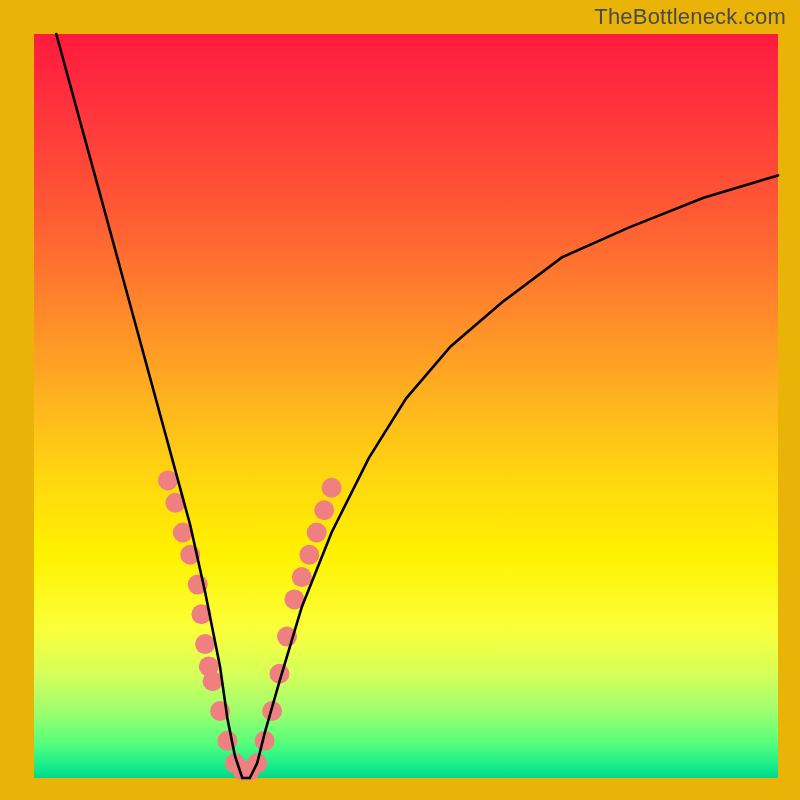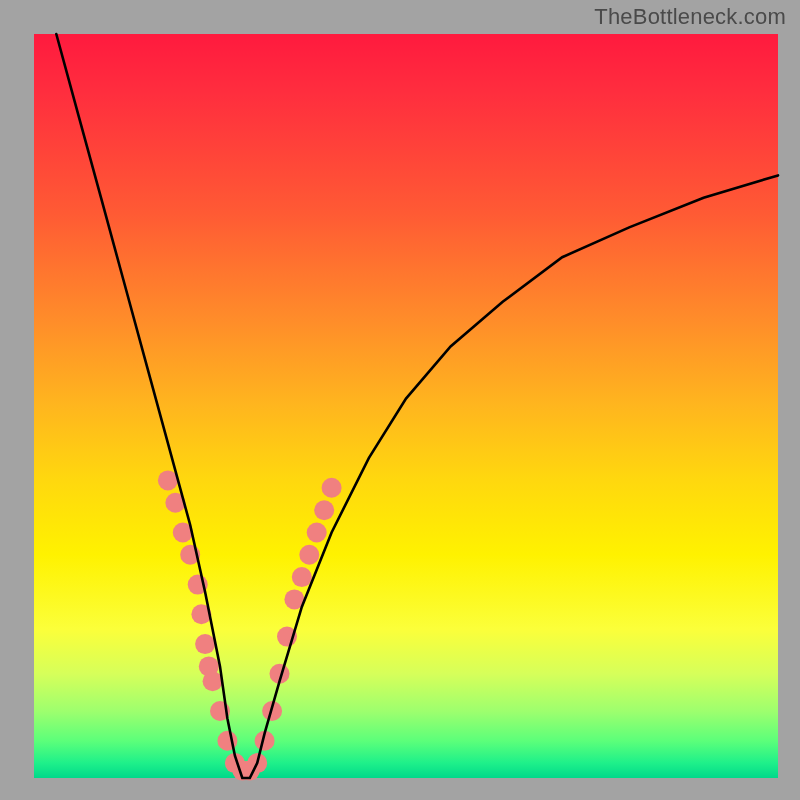--- a/index.html
+++ b/index.html
@@ -10,21 +10,21 @@
     background: #000;
     overflow: hidden;
     font-family: Arial, Helvetica, sans-serif;
   }
   .frame {
     position: absolute;
     left: 0;
     top: 0;
     width: 800px;
     height: 800px;
-    background: #a3a3a3;
+    background: #eab308;
   }
   .plot {
     position: absolute;
     left: 34px;
     top: 34px;
     width: 744px;
     height: 744px;
     
     background: linear-gradient(
       to bottom,

